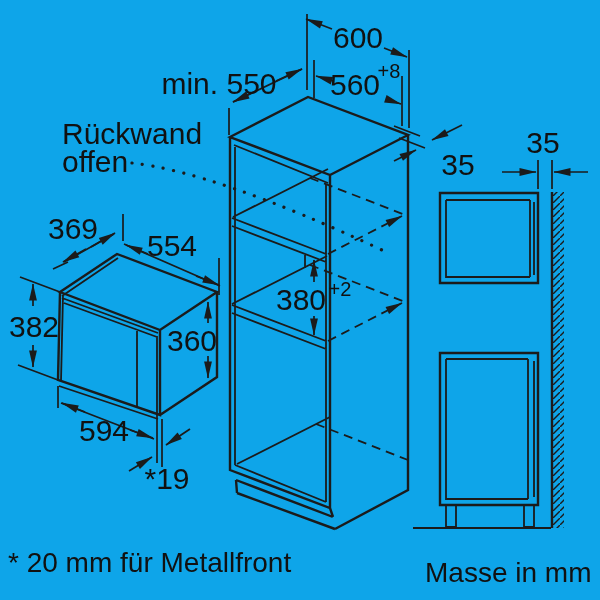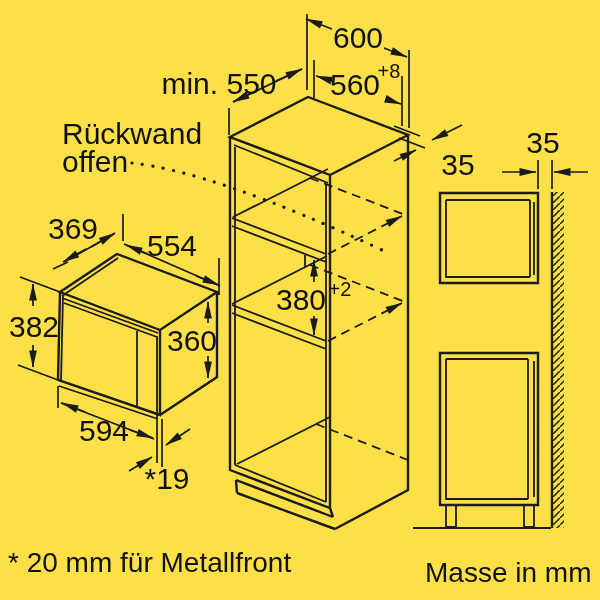--- a/index.html
+++ b/index.html
@@ -1,16 +1,16 @@
 <!DOCTYPE html>
 <html><head>
 <meta charset="utf-8">
 <style>
   html,body{margin:0;padding:0;background:#ffffff;}
-  #canvas{position:relative;width:600px;height:600px;background:#fde047;overflow:hidden;}
+  #canvas{position:relative;width:600px;height:600px;background:#0ea5e9;overflow:hidden;}
   svg{position:absolute;left:0;top:0;}
   svg text{font-family:"Liberation Sans","DejaVu Sans",sans-serif;fill:#111111;}
   .dim-label{font-size:30px;}
   .sup-label{font-size:20px;}
   .note-label{font-size:28px;}
   .outline{fill:none;stroke:#1b1b1b;stroke-width:2.4;stroke-linejoin:miter;}
   .inner{fill:none;stroke:#1b1b1b;stroke-width:1.8;}
   .dim{fill:none;stroke:#1b1b1b;stroke-width:1.7;}
   .dashedl{fill:none;stroke:#1b1b1b;stroke-width:1.8;stroke-dasharray:9 6;}
   .dottedl{fill:none;stroke:#1b1b1b;stroke-width:3.2;stroke-linecap:round;stroke-dasharray:0.1 10.5;}

